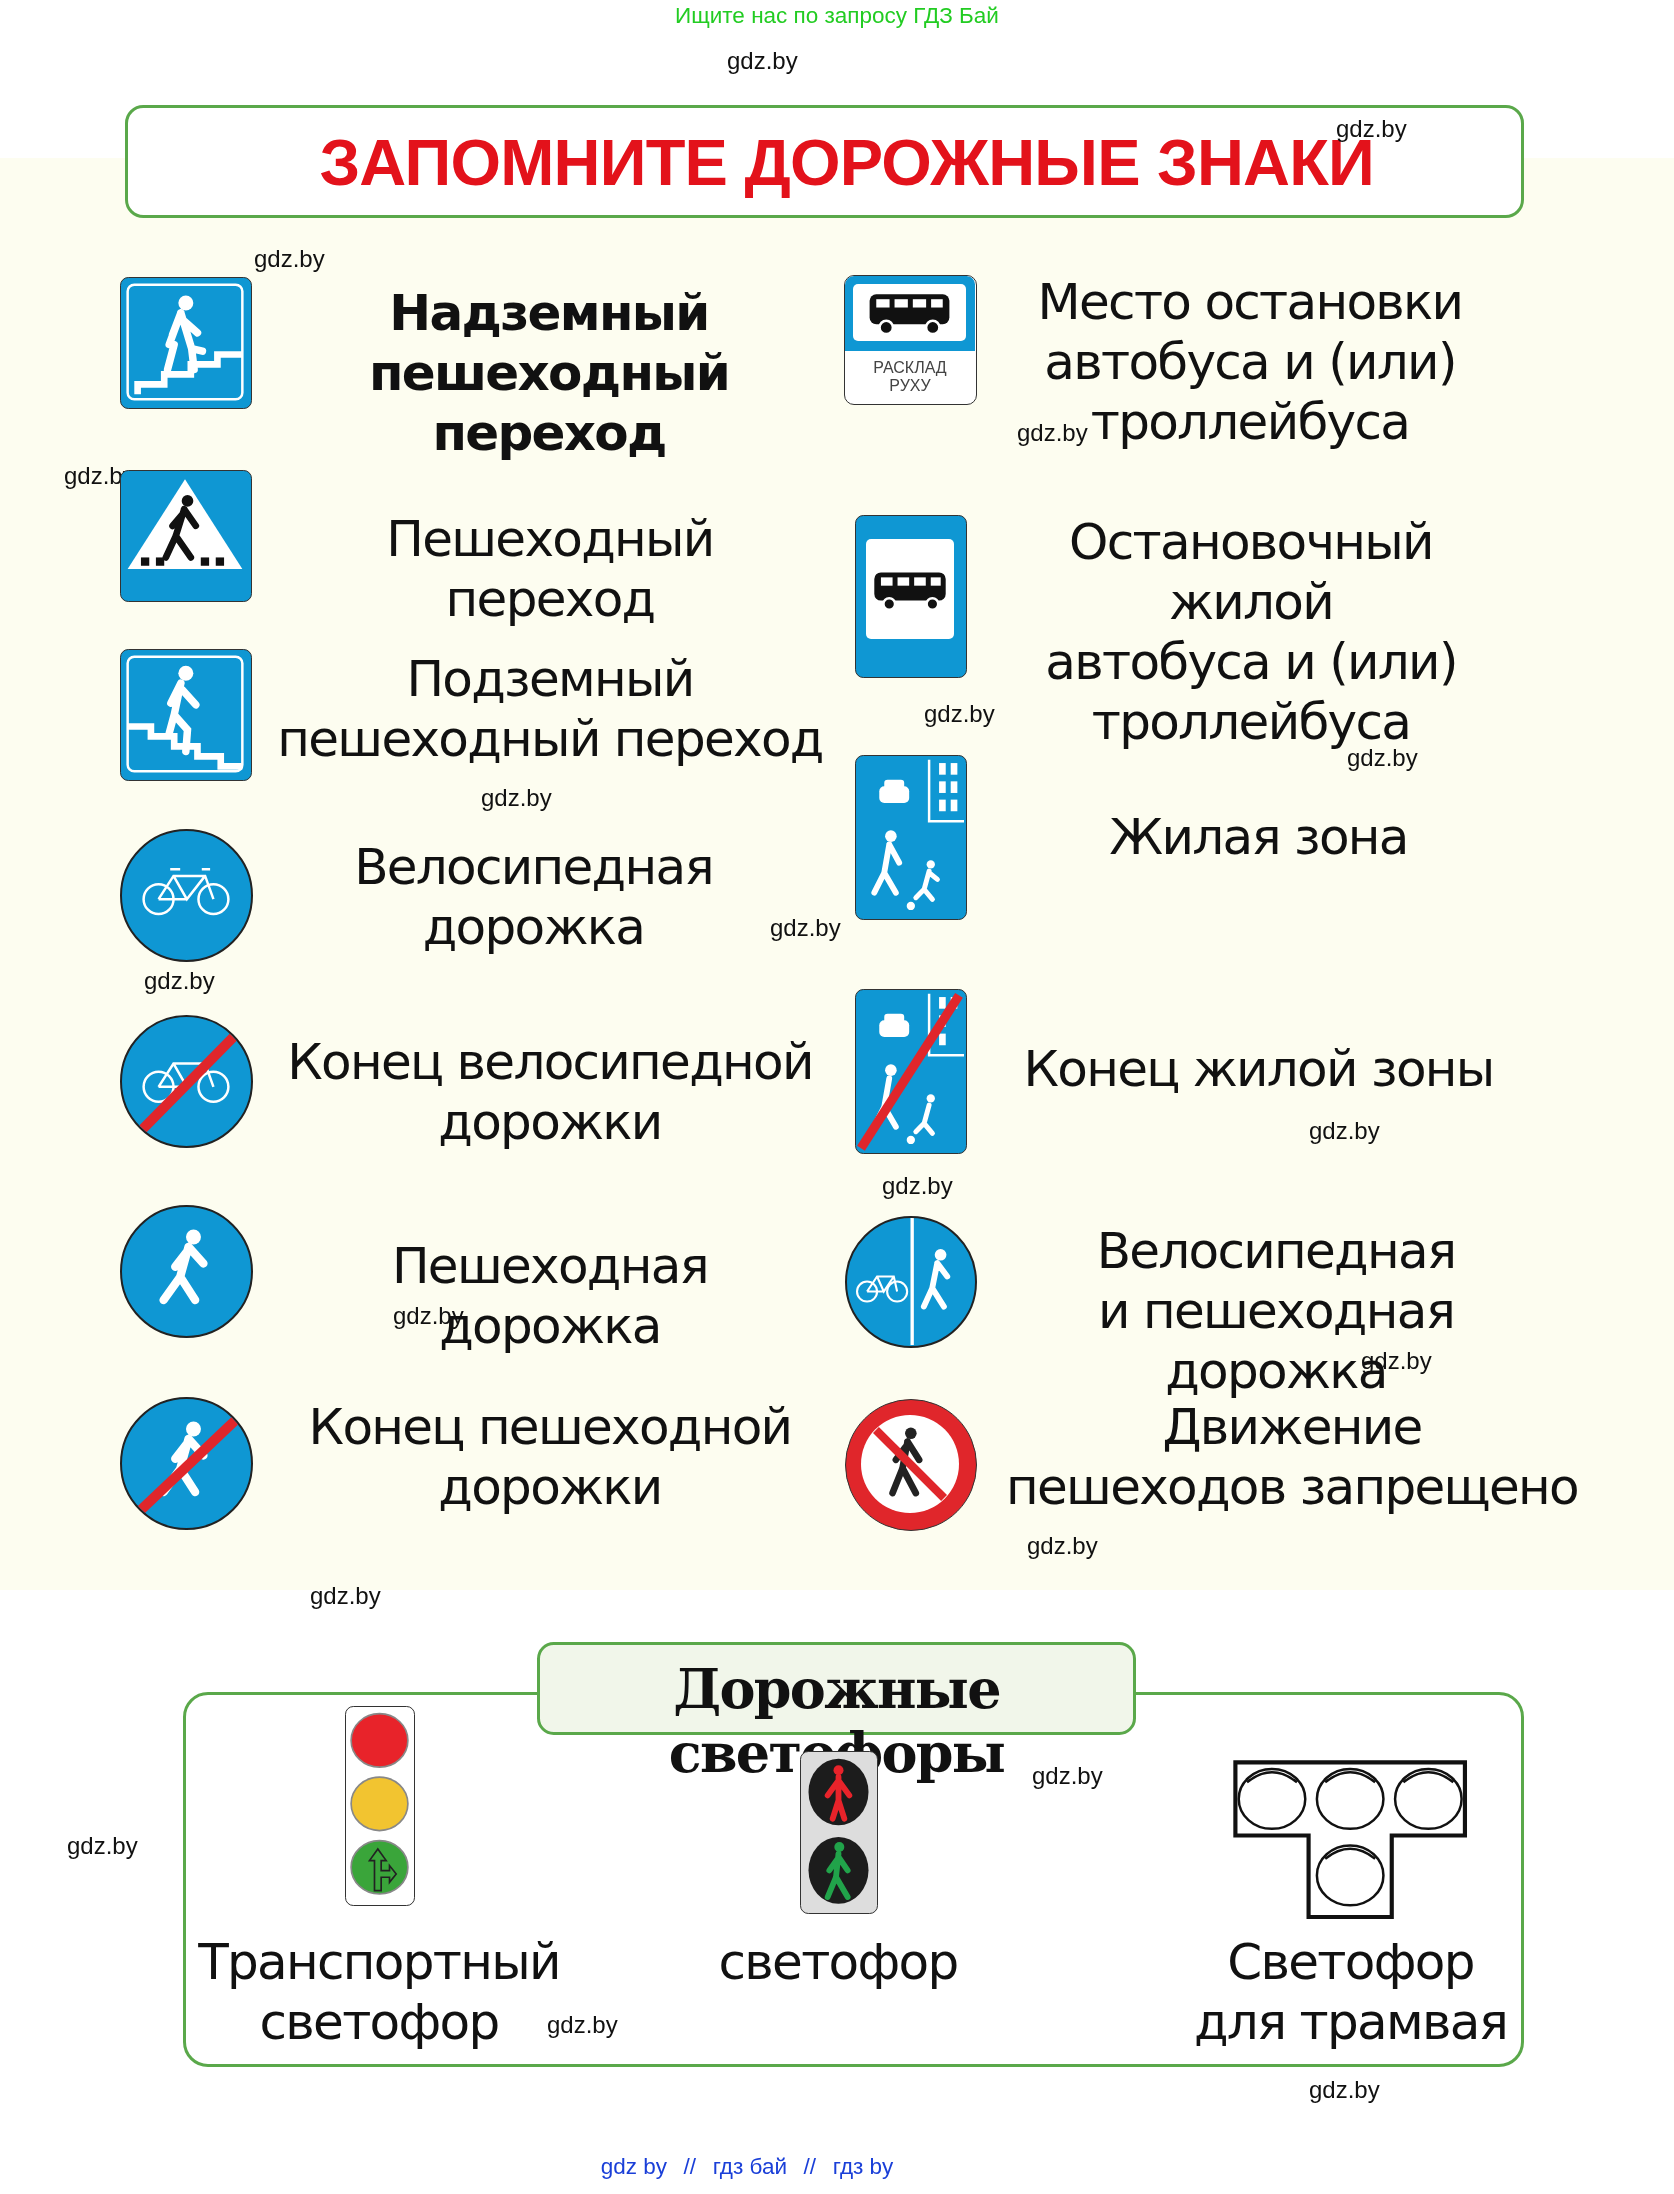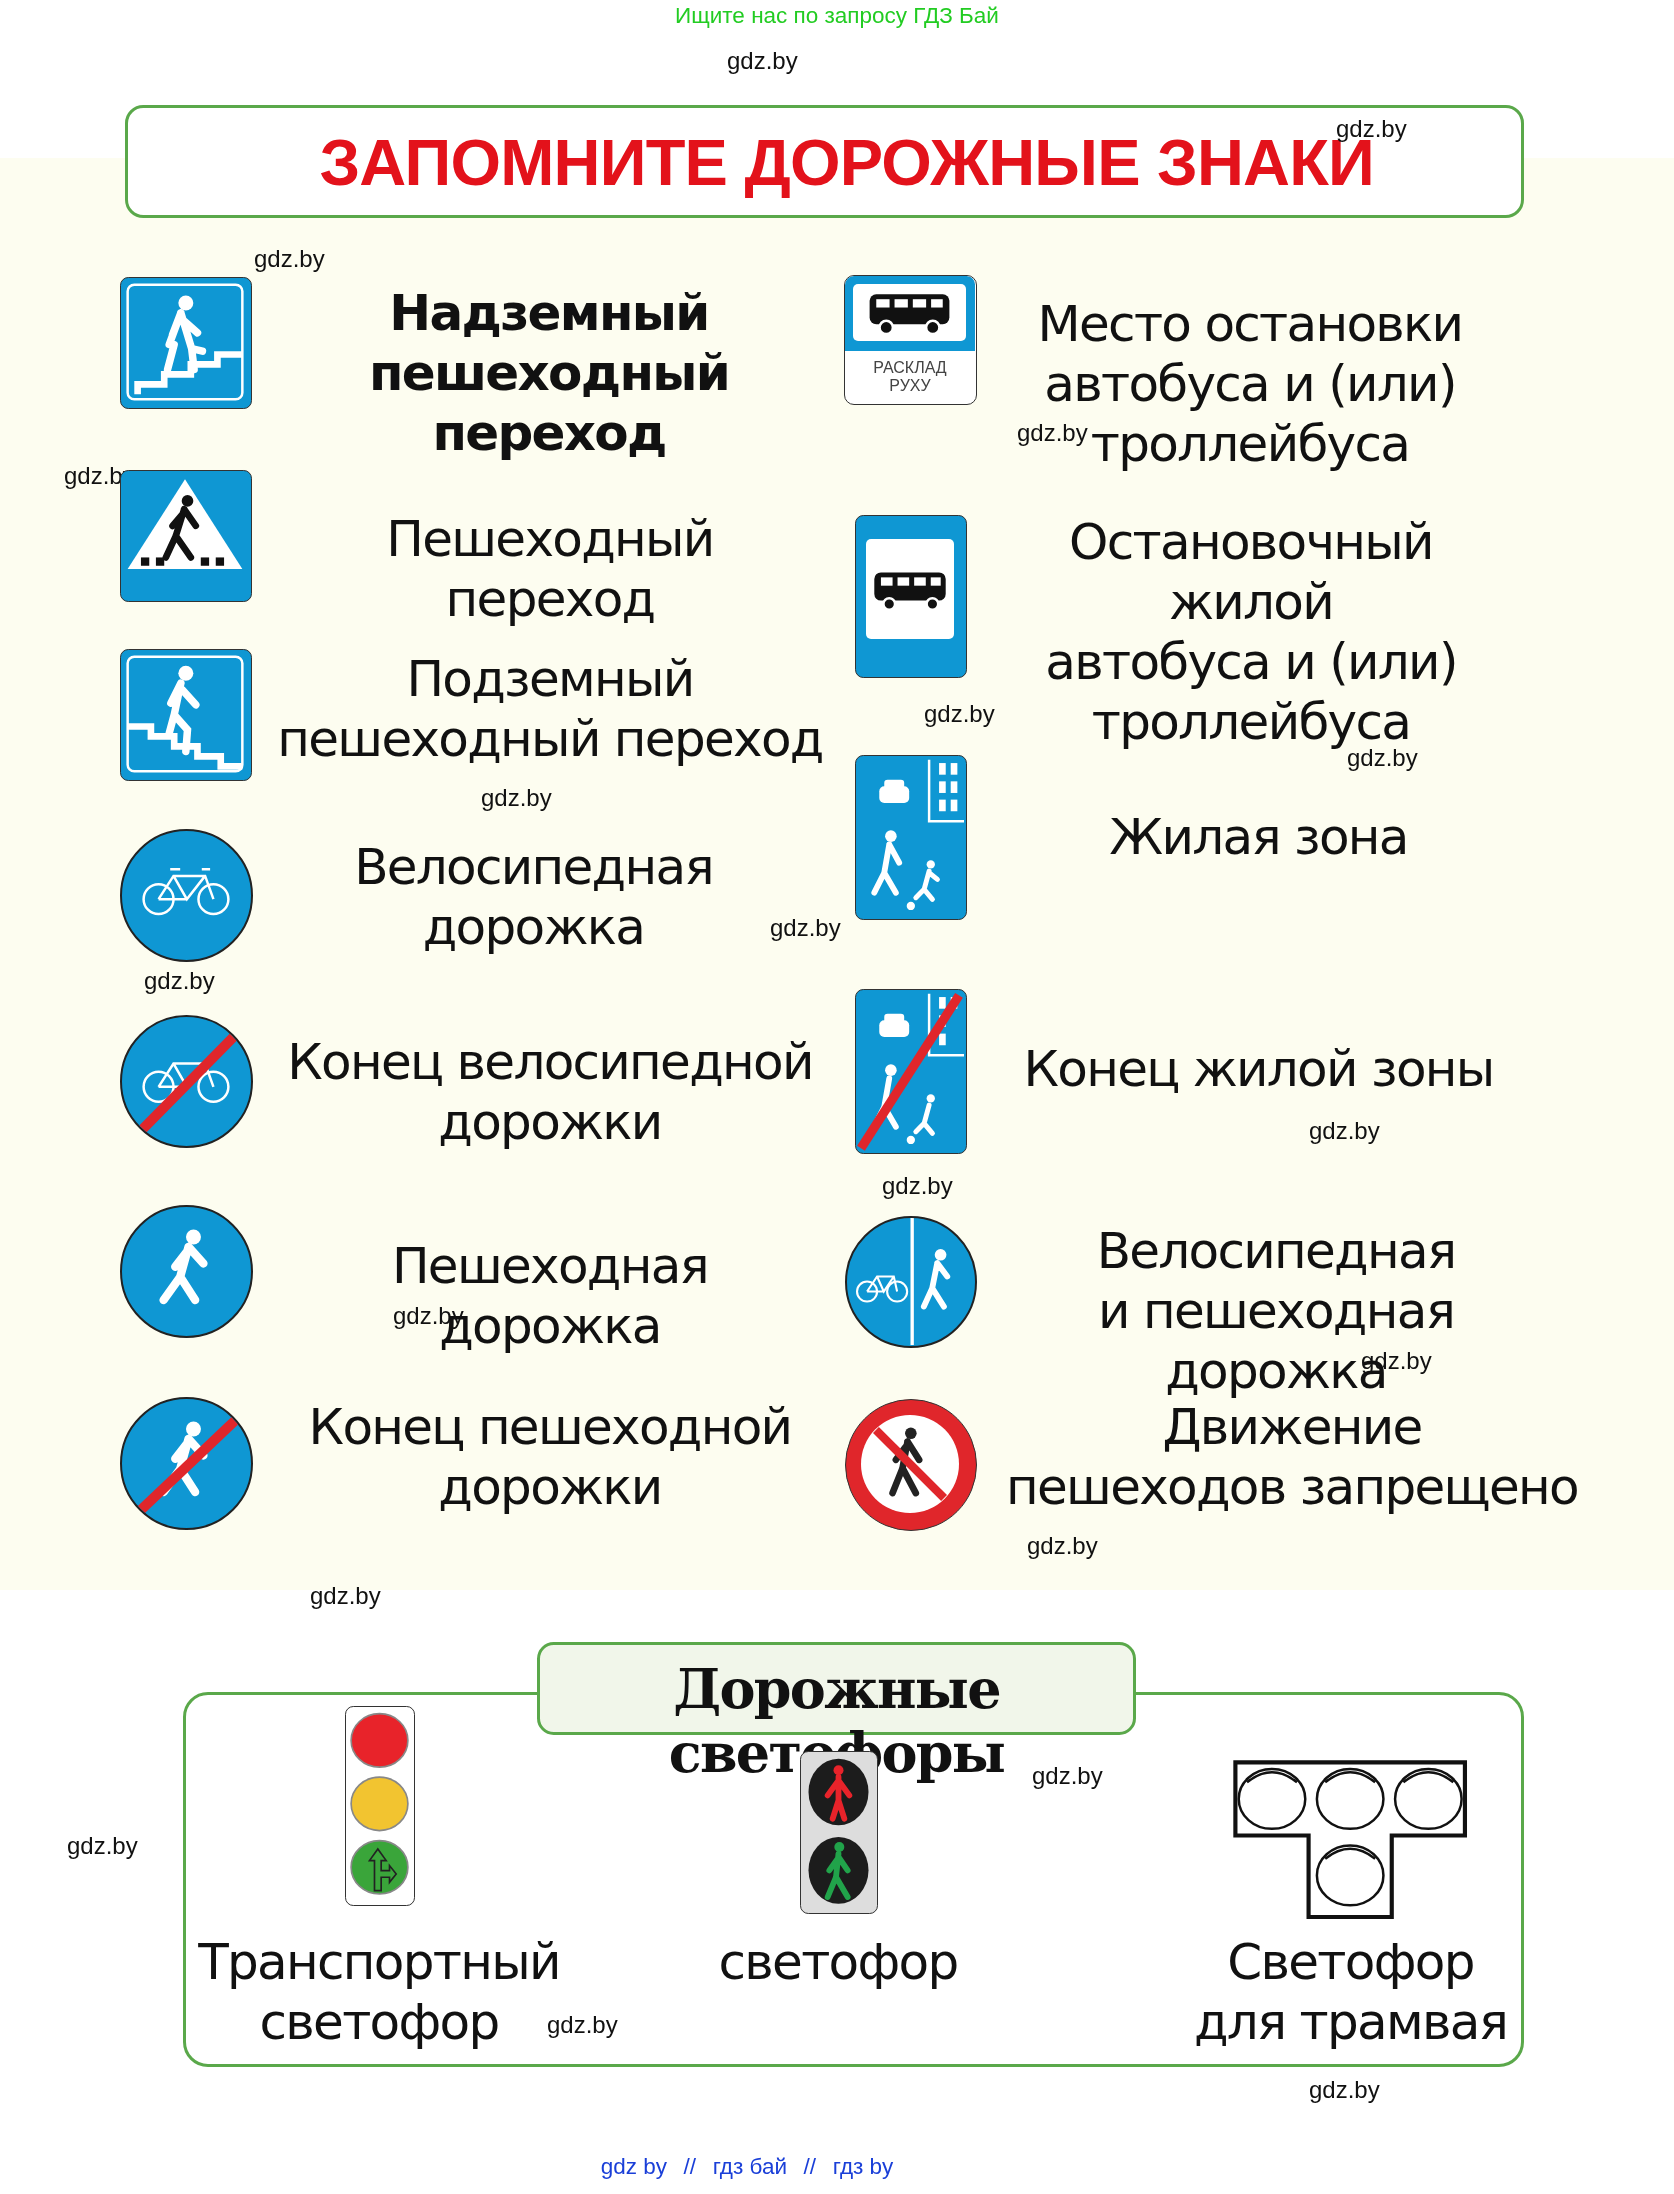--- a/index.html
+++ b/index.html
@@ -143,21 +143,21 @@
           <circle cx="40" cy="52" r="8" fill="#111" stroke="#fff" stroke-width="3"></circle>
           <circle cx="96" cy="52" r="8" fill="#111" stroke="#fff" stroke-width="3"></circle>
         </svg>
     </div>
   </div>
   <div style="position:absolute;left:0;top:83px;width:130px;text-align:center;font-family:'Liberation Sans',sans-serif;font-size:16px;color:#444;line-height:18.3px;">
     <div>РАСКЛАД</div>
     <div>РУХУ</div>
   </div>
 </div>
-<div class="abs label" style="left:1000px;top:272px;width:500px;margin-top:22px;">
+<div class="abs label" style="left:1000px;top:272px;width:500px;">
   <div>Место остановки</div>
     <div>автобуса и (или)</div>
     <div>троллейбуса</div>
 </div>
 <div class="abs wm" style="left:1017px;top:419px;">gdz.by</div>
 
 <div class="sign sqsign" style="left:855px;top:515px;width:112px;height:163px;">
   <div style="position:absolute;left:10px;top:23px;width:88px;height:100px;background:#fff;border-radius:5px;">
     <svg width="88" height="100" viewBox="0 0 106 120">
         <rect x="10" y="40" width="86" height="34" rx="8" fill="#111"></rect>

